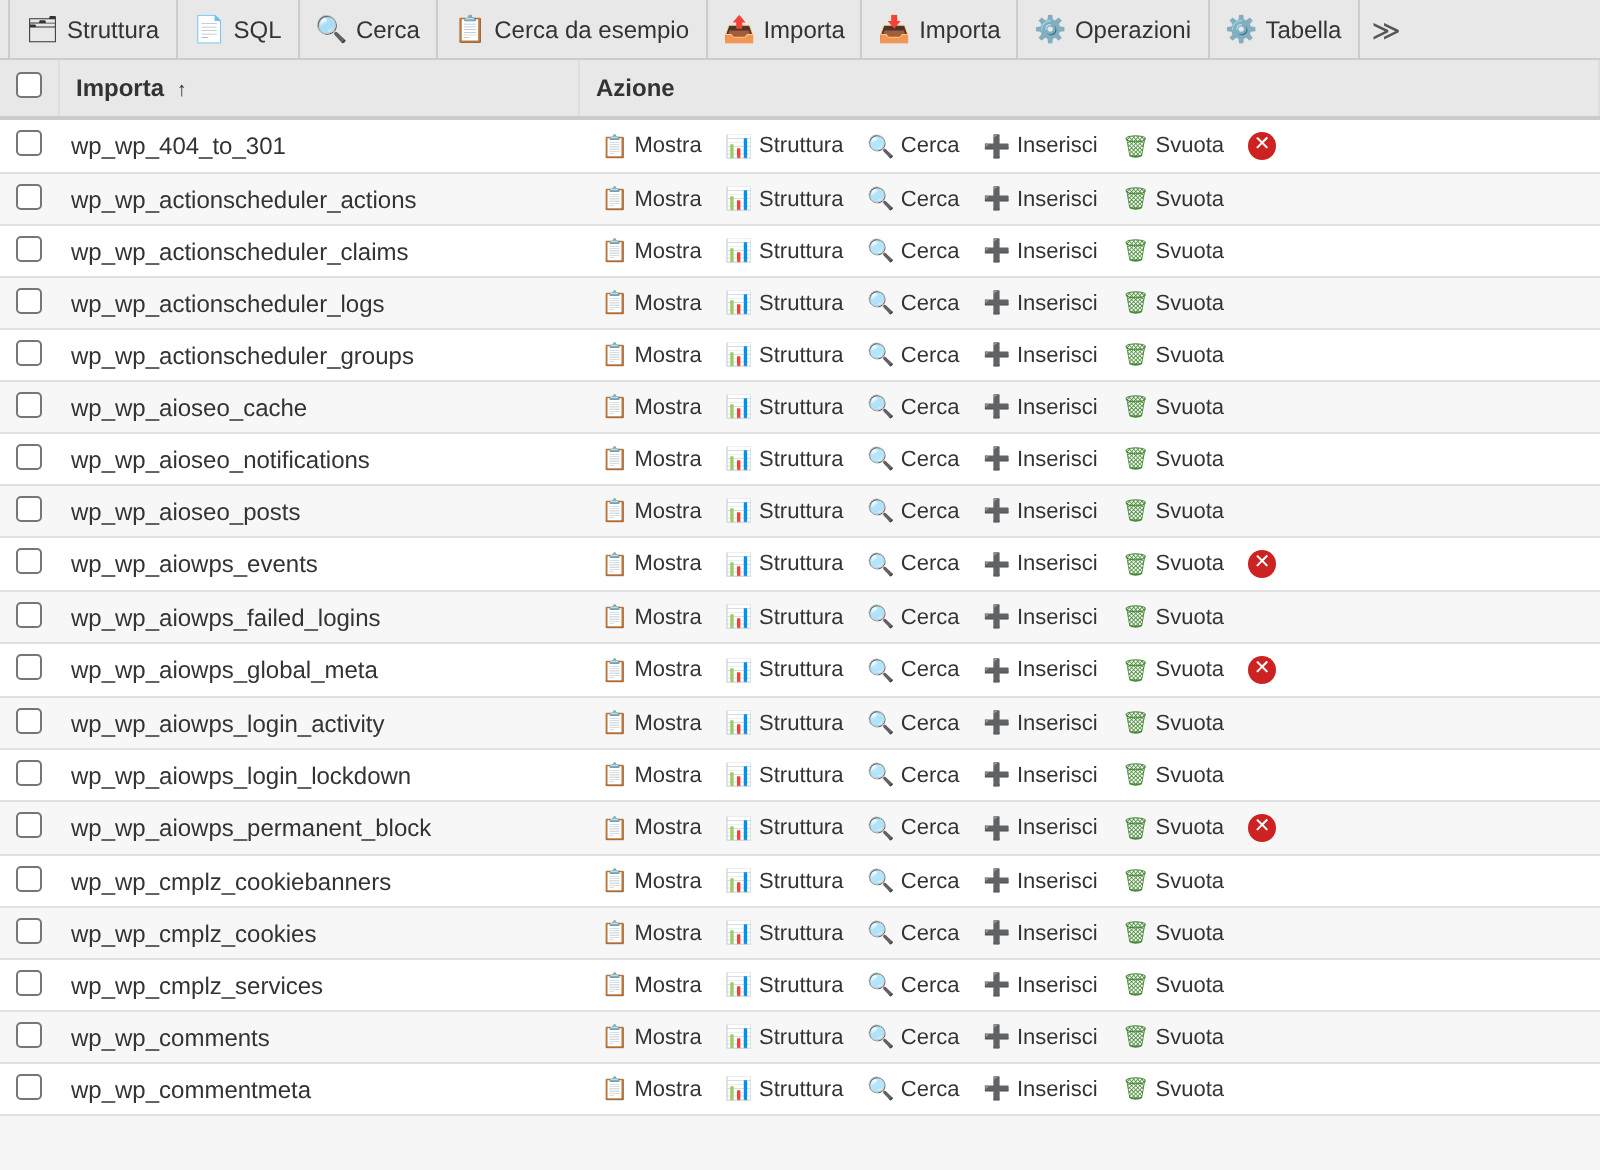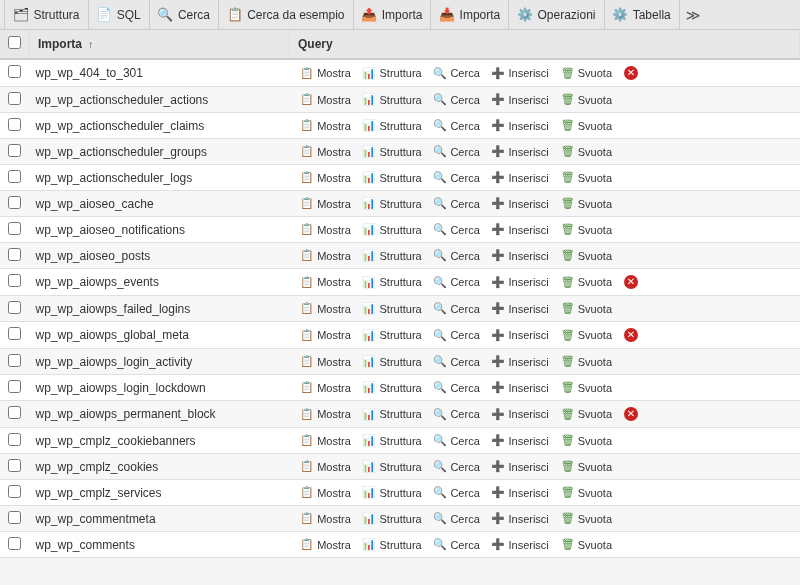--- a/index.html
+++ b/index.html
@@ -146,21 +146,21 @@
     <thead>
       <tr>
         <th>
           <input type="checkbox" style="">
         </th>
         <th class="col-tabella">
           <span>Importa</span>
           <span class="sort-arrow">↑</span>
         </th>
         <th class="col-azione">
-          <span>Query</span>
+          <span>Azione</span>
         </th>
       </tr>
     </thead>
     <tbody id="table-body">
     <tr>
           <td class="col-check"><input type="checkbox" style=""></td>
           <td class="col-name">wp_wp_404_to_301</td>
           <td class="col-actions">
             <div class="actions-row">
               <span class="action-btn">
@@ -240,20 +240,48 @@
               </span>
               <span class="action-btn">
                 <span class="icon-svuota">🗑</span>
                 <span>Svuota</span>
               </span>
             </div>
           </td>
         </tr>
         <tr>
           <td class="col-check"><input type="checkbox" style=""></td>
+          <td class="col-name">wp_wp_actionscheduler_logs</td>
+          <td class="col-actions">
+            <div class="actions-row">
+              <span class="action-btn">
+                <span class="icon-mostra">📋</span>
+                <span>Mostra</span>
+              </span>
+              <span class="action-btn">
+                <span class="icon-struttura">📊</span>
+                <span>Struttura</span>
+              </span>
+              <span class="action-btn">
+                <span class="icon-cerca">🔍</span>
+                <span>Cerca</span>
+              </span>
+              <span class="action-btn">
+                <span class="icon-inserisci">➕</span>
+                <span>Inserisci</span>
+              </span>
+              <span class="action-btn">
+                <span class="icon-svuota">🗑</span>
+                <span>Svuota</span>
+              </span>
+            </div>
+          </td>
+        </tr>
+        <tr>
+          <td class="col-check"><input type="checkbox" style=""></td>
           <td class="col-name">wp_wp_actionscheduler_groups</td>
           <td class="col-actions">
             <div class="actions-row">
               <span class="action-btn">
                 <span class="icon-mostra">📋</span>
                 <span>Mostra</span>
               </span>
               <span class="action-btn">
                 <span class="icon-struttura">📊</span>
                 <span>Struttura</span>
@@ -268,48 +296,20 @@
               </span>
               <span class="action-btn">
                 <span class="icon-svuota">🗑</span>
                 <span>Svuota</span>
               </span>
             </div>
           </td>
         </tr>
         <tr>
           <td class="col-check"><input type="checkbox" style=""></td>
-          <td class="col-name">wp_wp_actionscheduler_logs</td>
-          <td class="col-actions">
-            <div class="actions-row">
-              <span class="action-btn">
-                <span class="icon-mostra">📋</span>
-                <span>Mostra</span>
-              </span>
-              <span class="action-btn">
-                <span class="icon-struttura">📊</span>
-                <span>Struttura</span>
-              </span>
-              <span class="action-btn">
-                <span class="icon-cerca">🔍</span>
-                <span>Cerca</span>
-              </span>
-              <span class="action-btn">
-                <span class="icon-inserisci">➕</span>
-                <span>Inserisci</span>
-              </span>
-              <span class="action-btn">
-                <span class="icon-svuota">🗑</span>
-                <span>Svuota</span>
-              </span>
-            </div>
-          </td>
-        </tr>
-        <tr>
-          <td class="col-check"><input type="checkbox" style=""></td>
           <td class="col-name">wp_wp_aioseo_cache</td>
           <td class="col-actions">
             <div class="actions-row">
               <span class="action-btn">
                 <span class="icon-mostra">📋</span>
                 <span>Mostra</span>
               </span>
               <span class="action-btn">
                 <span class="icon-struttura">📊</span>
                 <span>Struttura</span>
@@ -641,49 +641,49 @@
               </span>
               <span class="action-btn">
                 <span class="icon-svuota">🗑</span>
                 <span>Svuota</span>
               </span>
             </div>
           </td>
         </tr>
         <tr>
           <td class="col-check"><input type="checkbox" style=""></td>
+          <td class="col-name">wp_wp_comments</td>
+          <td class="col-actions">
+            <div class="actions-row">
+              <span class="action-btn">
+                <span class="icon-mostra">📋</span>
+                <span>Mostra</span>
+              </span>
+              <span class="action-btn">
+                <span class="icon-struttura">📊</span>
+                <span>Struttura</span>
+              </span>
+              <span class="action-btn">
+                <span class="icon-cerca">🔍</span>
+                <span>Cerca</span>
+              </span>
+              <span class="action-btn">
+                <span class="icon-inserisci">➕</span>
+                <span>Inserisci</span>
+              </span>
+              <span class="action-btn">
+                <span class="icon-svuota">🗑</span>
+                <span>Svuota</span>
+              </span>
+            </div>
+          </td>
+        </tr>
+        <tr>
+          <td class="col-check"><input type="checkbox" style=""></td>
           <td class="col-name">wp_wp_commentmeta</td>
-          <td class="col-actions">
-            <div class="actions-row">
-              <span class="action-btn">
-                <span class="icon-mostra">📋</span>
-                <span>Mostra</span>
-              </span>
-              <span class="action-btn">
-                <span class="icon-struttura">📊</span>
-                <span>Struttura</span>
-              </span>
-              <span class="action-btn">
-                <span class="icon-cerca">🔍</span>
-                <span>Cerca</span>
-              </span>
-              <span class="action-btn">
-                <span class="icon-inserisci">➕</span>
-                <span>Inserisci</span>
-              </span>
-              <span class="action-btn">
-                <span class="icon-svuota">🗑</span>
-                <span>Svuota</span>
-              </span>
-            </div>
-          </td>
-        </tr>
-        <tr>
-          <td class="col-check"><input type="checkbox" style=""></td>
-          <td class="col-name">wp_wp_comments</td>
           <td class="col-actions">
             <div class="actions-row">
               <span class="action-btn">
                 <span class="icon-mostra">📋</span>
                 <span>Mostra</span>
               </span>
               <span class="action-btn">
                 <span class="icon-struttura">📊</span>
                 <span>Struttura</span>
               </span>

